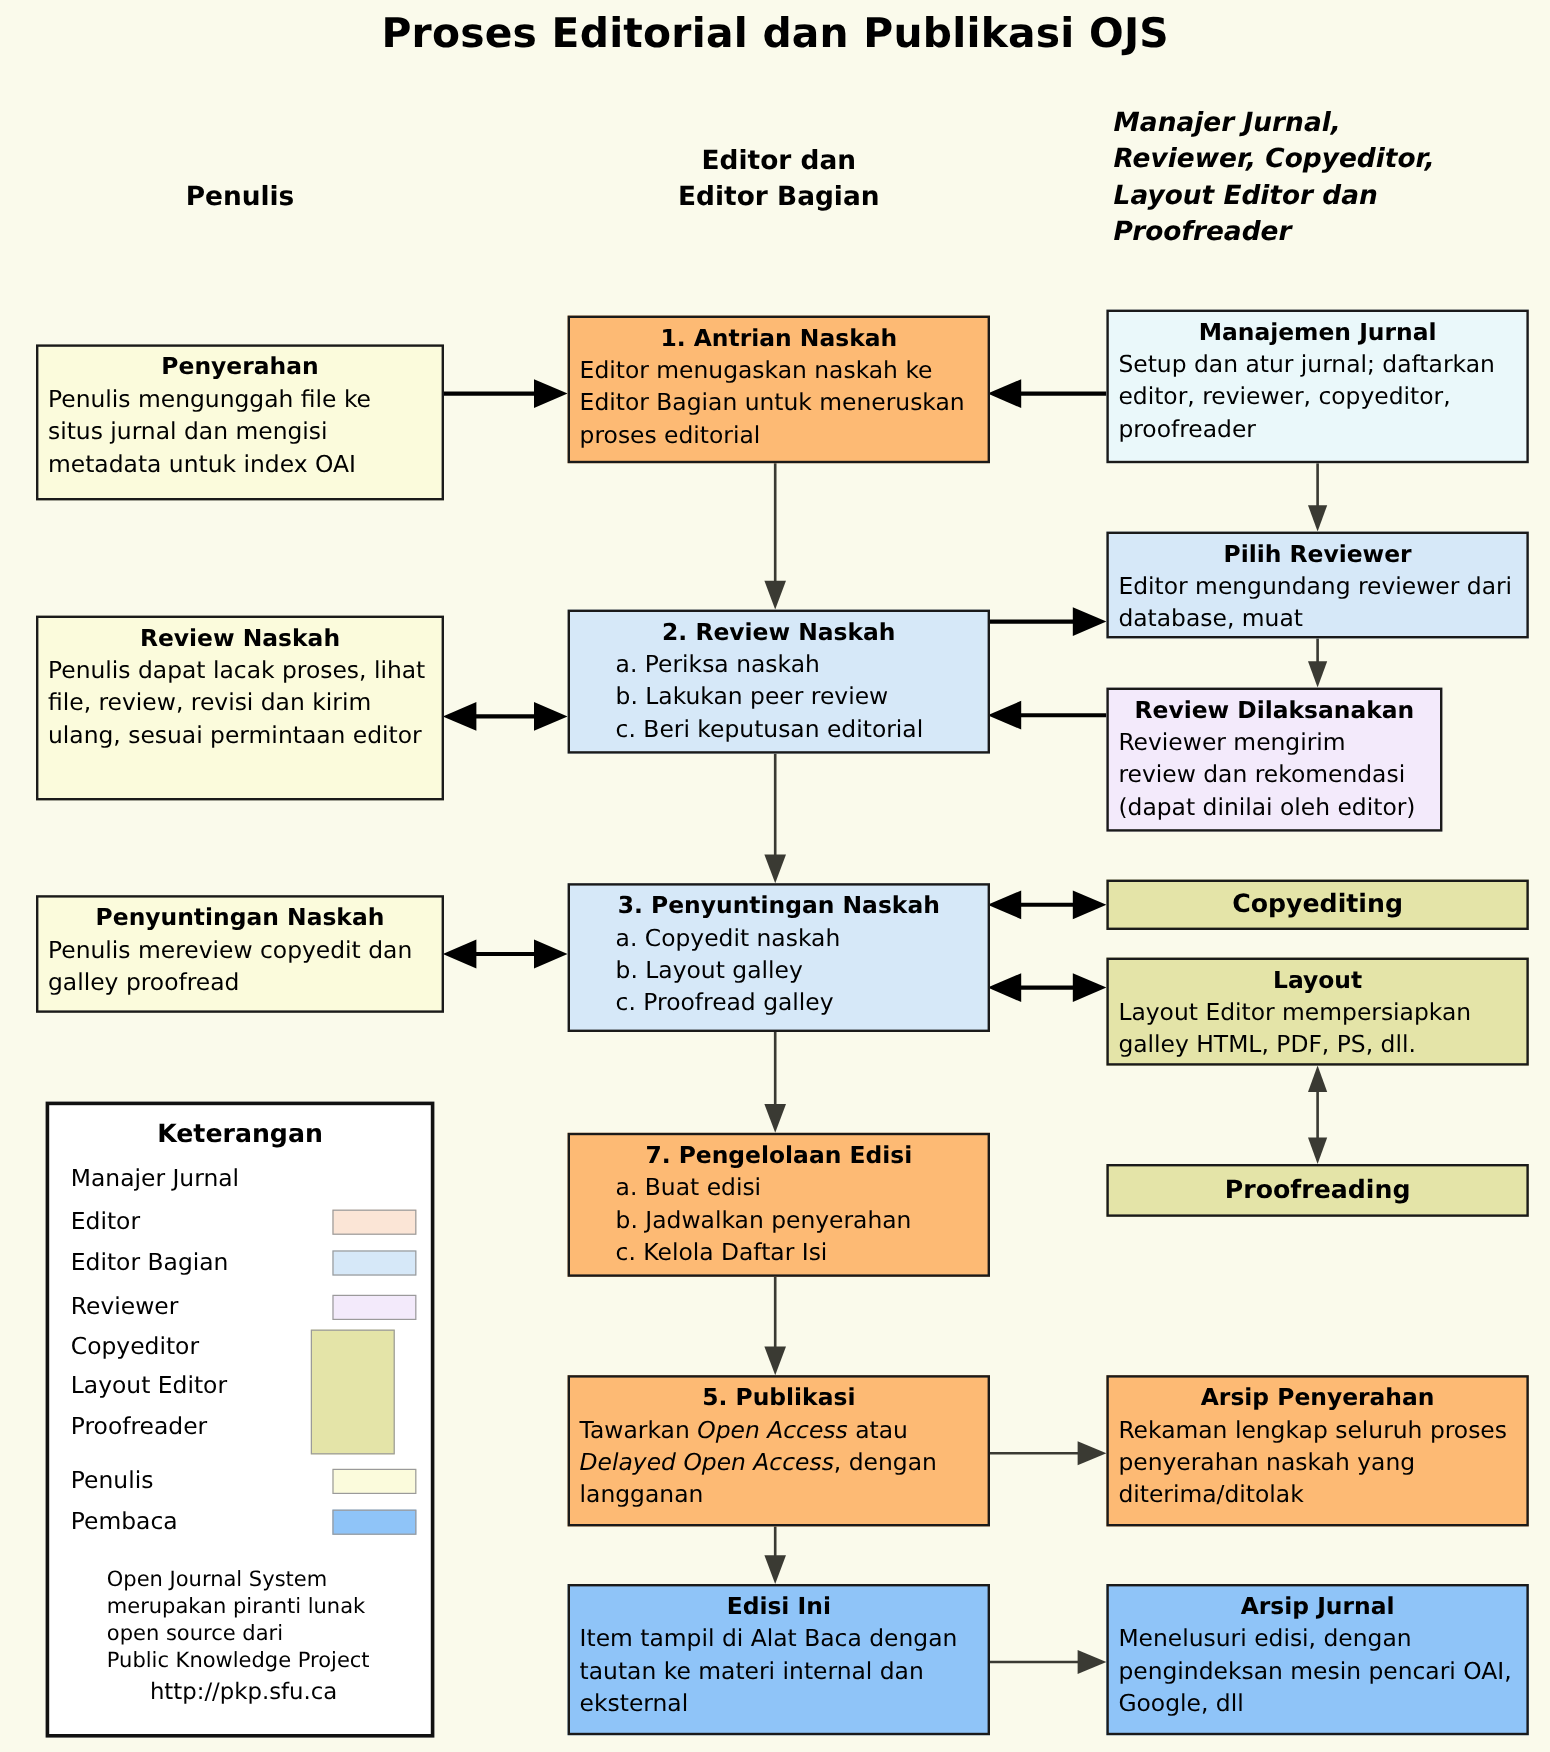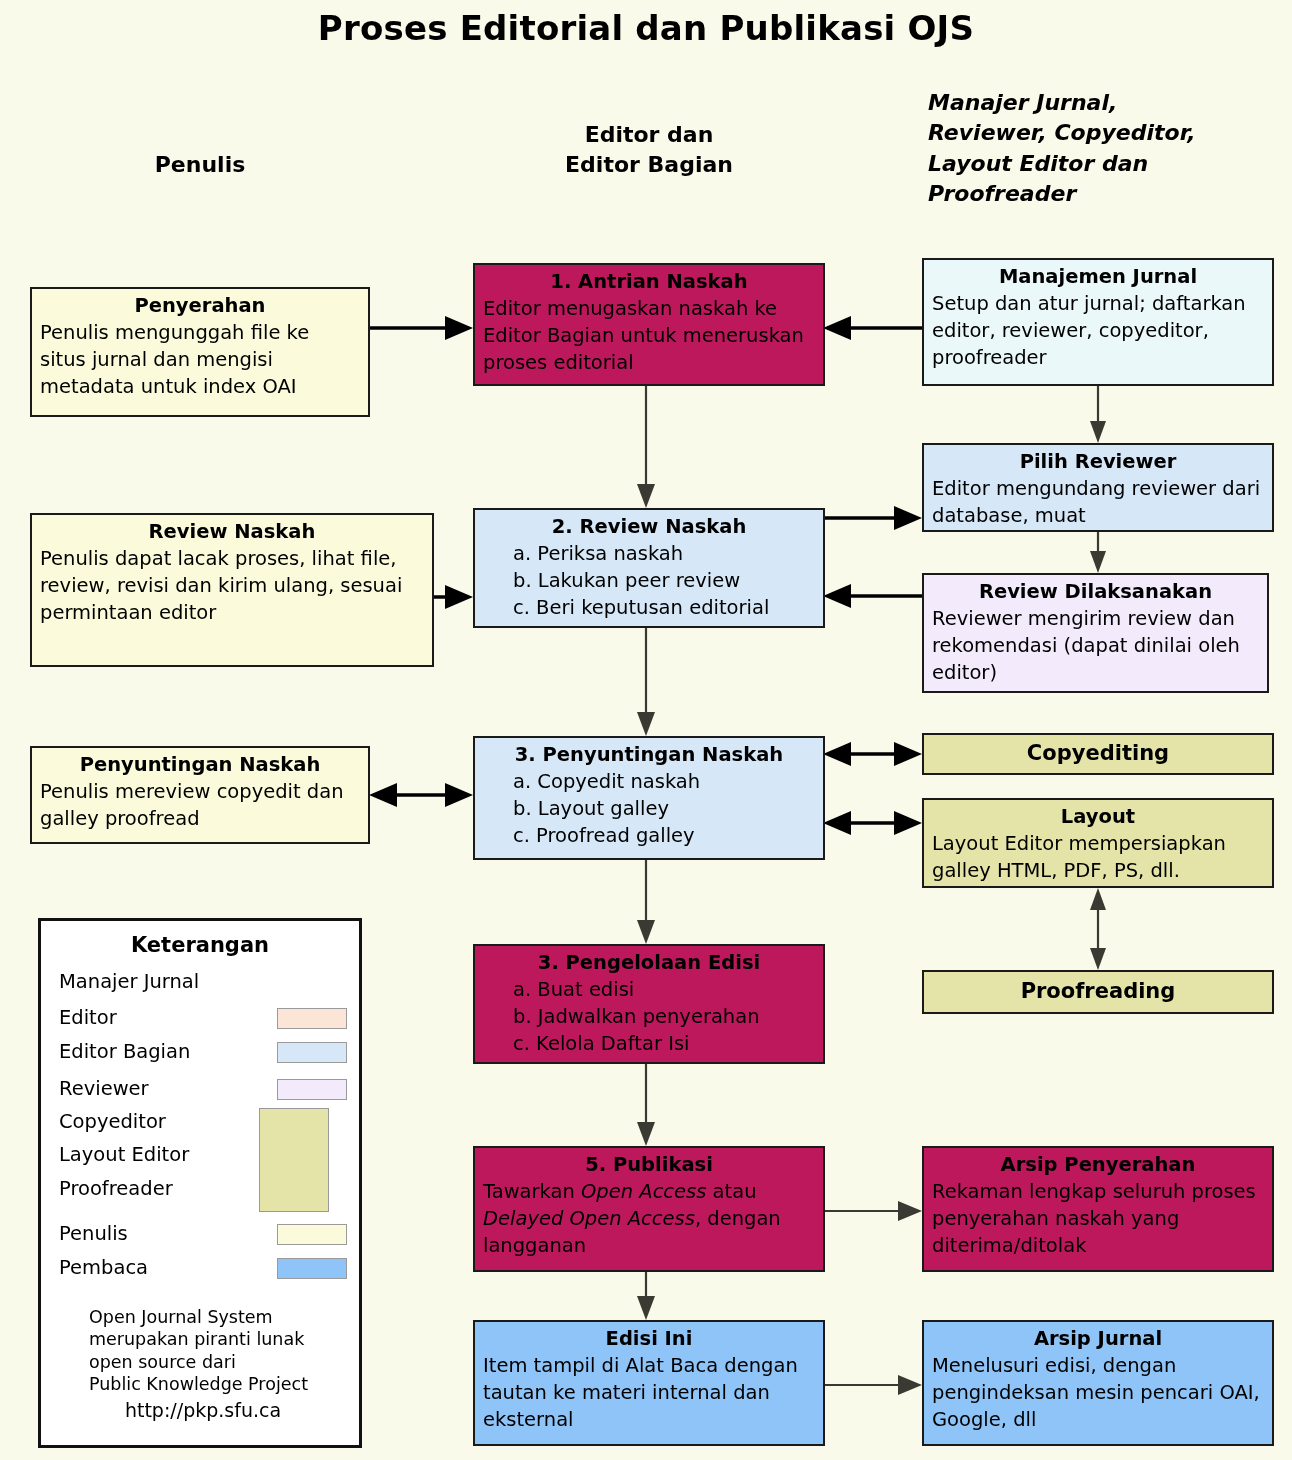--- a/index.html
+++ b/index.html
@@ -33,21 +33,21 @@
     font-size:19.5px;line-height:1.38;
   }
   .box .bt{display:block;font-weight:bold;text-align:center;}
   .box .bd{display:block;}
   .box.indent .bd{padding-left:30px;}
   .onlytitle{display:flex;align-items:center;justify-content:center;}
   .onlytitle .bt{font-size:21px;}
 
   
   .c-author {background:#FBFBDC;}
-  .c-editor {background:#be185d;}
+  .c-editor {background:#fdba74;}
   .c-section{background:#D6E8F8;}
   .c-manager{background:#EAF8FA;}
   .c-reviewer{background:#F3EAFB;}
   .c-yellow {background:#E4E4A8;}
   .c-reader {background:#8FC4F8;}
 
   
   #legend{
     position:absolute;left:38px;top:918px;width:324px;height:530px;
     box-sizing:border-box;border:3px solid #111;background:#fff;
@@ -203,38 +203,38 @@
   <div class="box c-editor" style="left:473px;top:263px;width:352px;height:123px;">
     <span class="bt">1. Antrian Naskah</span>
     <span class="bd">Editor menugaskan naskah ke Editor Bagian untuk meneruskan proses editorial</span>
   </div>
 
   <div class="box c-manager" style="left:922px;top:258px;width:352px;height:128px;">
     <span class="bt">Manajemen Jurnal</span>
     <span class="bd">Setup dan atur jurnal; daftarkan editor, reviewer, copyeditor, proofreader</span>
   </div>
 
-  <div class="box c-author" style="left:30px;top:513px;width:404px;height:154px;">
+  <div class="box c-author" style="left:30px;top:513px;width:340px;height:154px;">
     <span class="bt">Review Naskah</span>
     <span class="bd">Penulis dapat lacak proses, lihat file, review, revisi dan kirim ulang, sesuai permintaan editor</span>
   </div>
 
   <div class="box c-section indent" style="left:473px;top:508px;width:352px;height:120px;">
     <span class="bt">2. Review Naskah</span>
     <span class="bd">a. Periksa naskah</span>
     <span class="bd">b. Lakukan peer review</span>
     <span class="bd">c. Beri keputusan editorial</span>
   </div>
 
   <div class="box c-section" style="left:922px;top:443px;width:352px;height:89px;">
     <span class="bt">Pilih Reviewer</span>
     <span class="bd">Editor mengundang reviewer dari database, muat</span>
   </div>
 
-  <div class="box c-reviewer" style="left:922px;top:573px;width:347px;height:120px;">
+  <div class="box c-reviewer" style="left:922px;top:573px;width:280px;height:120px;">
     <span class="bt">Review Dilaksanakan</span>
     <span class="bd">Reviewer mengirim review dan rekomendasi (dapat dinilai oleh editor)</span>
   </div>
 
   <div class="box c-author" style="left:30px;top:746px;width:340px;height:98px;">
     <span class="bt">Penyuntingan Naskah</span>
     <span class="bd">Penulis mereview copyedit dan galley proofread</span>
   </div>
 
   <div class="box c-section indent" style="left:473px;top:736px;width:352px;height:124px;">
@@ -251,21 +251,21 @@
   <div class="box c-yellow" style="left:922px;top:798px;width:352px;height:90px;">
     <span class="bt">Layout</span>
     <span class="bd">Layout Editor mempersiapkan galley HTML, PDF, PS, dll.</span>
   </div>
 
   <div class="box c-yellow onlytitle" style="left:922px;top:970px;width:352px;height:44px;">
     <span class="bt">Proofreading</span>
   </div>
 
   <div class="box c-editor indent" style="left:473px;top:944px;width:352px;height:120px;">
-    <span class="bt">3. Pengelolaan Edisi</span>
+    <span class="bt">7. Pengelolaan Edisi</span>
     <span class="bd">a. Buat edisi</span>
     <span class="bd">b. Jadwalkan penyerahan</span>
     <span class="bd">c. Kelola Daftar Isi</span>
   </div>
 
   <div class="box c-editor" style="left:473px;top:1146px;width:352px;height:126px;">
     <span class="bt">5. Publikasi</span>
     <span class="bd">Tawarkan <em>Open Access</em> atau <em>Delayed Open Access</em>, dengan langganan</span>
   </div>
 

